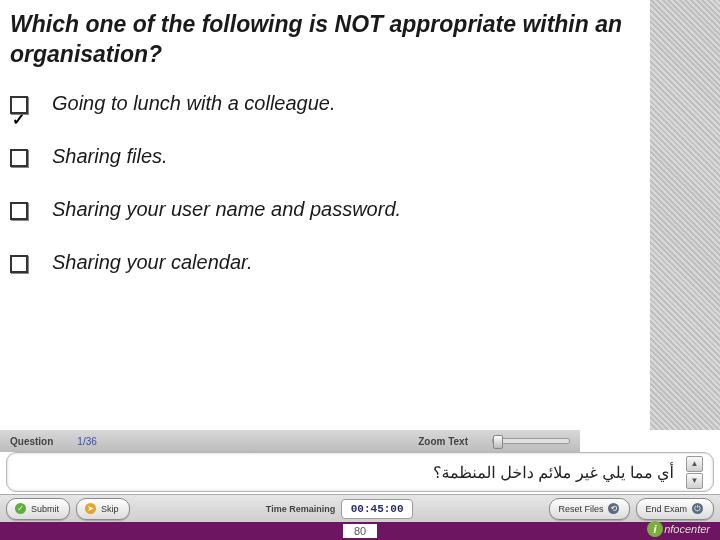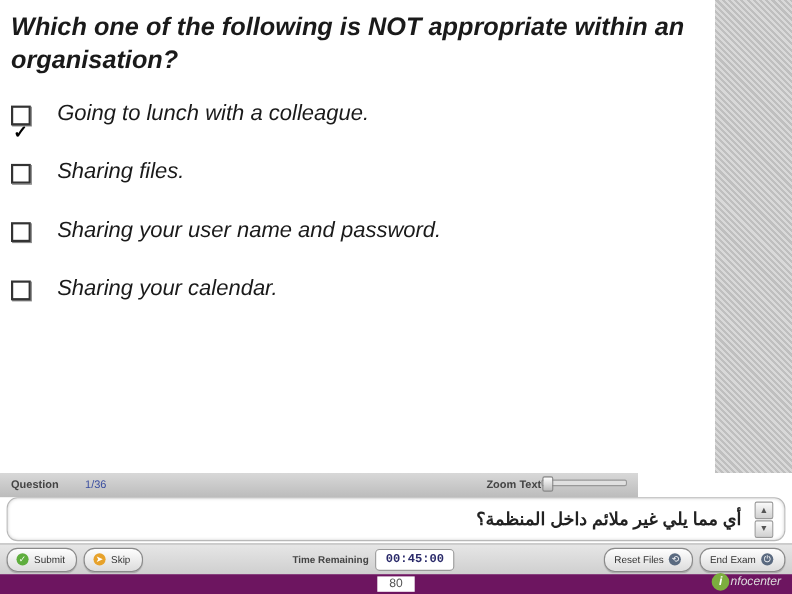--- a/index.html
+++ b/index.html
@@ -7,25 +7,25 @@
 .sidebar{position:absolute;top:0;right:0;width:70px;height:430px;background:repeating-linear-gradient(45deg,#bfbfbf 0,#bfbfbf 2px,#d9d9d9 2px,#d9d9d9 4px)}
 .content{position:absolute;top:0;left:0;width:650px;height:430px;padding:10px 14px 0 10px;box-sizing:border-box}
 .qtext{font-style:italic;font-weight:bold;font-size:23px;color:#1a1a1a;line-height:1.3;margin:0 0 22px 0}
 .opt{display:flex;align-items:flex-start;margin:0 0 30px 0}
 .optbox{width:14px;height:14px;border:2px solid #333;margin:4px 24px 0 0;flex:none;box-shadow:1px 1px 0 #888}
 .optlabel{font-style:italic;font-size:20px;color:#1a1a1a}
 .checkmark{position:absolute;left:12px;top:110px;font-size:16px;color:#000;font-weight:bold}
 .meta{position:absolute;top:430px;left:0;width:580px;height:22px;background:linear-gradient(#d8d8d8,#bcbcbc);font-size:10px;color:#333;display:flex;align-items:center;padding:0 10px;box-sizing:border-box}
 .meta .mlabel{font-weight:bold;color:#444}
 .meta .mval{margin-left:24px;color:#3b4fa0;font-weight:normal}
-.zoomwrap{margin-left:auto;display:flex;align-items:flex-start;gap:0}
+.zoomwrap{margin-left:auto;display:flex;align-items:center;gap:24px}
 .zoomtrack{width:76px;height:4px;background:#e0e0e0;border:1px solid #999;border-radius:2px;position:relative}
 .zoomthumb{position:absolute;top:-4px;left:0;width:8px;height:12px;background:linear-gradient(#fff,#bbb);border:1px solid #888;border-radius:2px}
 .arabicbox{position:absolute;top:452px;left:6px;width:708px;height:40px;background:#fff;border:1px solid #b8b8b8;border-radius:10px;display:flex;align-items:center;justify-content:flex-end;padding:0 10px 0 14px;box-sizing:border-box;box-shadow:inset 0 0 3px #ccc}
-.arabictext{direction:rtl;font-size:16px;font-weight:bold;color:#222;margin-right:12px}
+.arabictext{direction:rtl;font-size:16px;font-weight:normal;color:#222;margin-right:12px}
 .scrollctl{display:flex;flex-direction:column;gap:1px}
 .scrollbtn{width:15px;height:14px;background:linear-gradient(#fafafa,#d0d0d0);border:1px solid #999;border-radius:2px;font-size:8px;color:#555;display:flex;align-items:center;justify-content:center}
 .toolbar{position:absolute;top:494px;left:0;width:720px;height:28px;background:linear-gradient(#e6e6e6,#cfcfcf);border-top:1px solid #aaa;display:flex;align-items:center;padding:0 6px;box-sizing:border-box;gap:6px}
 .btn{height:20px;border:1px solid #8a8a8a;border-radius:10px;background:linear-gradient(#fefefe,#dcdcdc);font-size:9px;color:#333;display:inline-flex;align-items:center;padding:0 10px 0 8px;gap:5px;box-shadow:0 1px 1px rgba(0,0,0,.2)}
 .ico{width:11px;height:11px;border-radius:50%;display:inline-flex;align-items:center;justify-content:center;font-size:8px;color:#fff}
 .ico.green{background:#5fae3e}
 .ico.orange{background:#e7a22b}
 .ico.dark{background:#5a6a80}
 .timelabel{font-size:9px;font-weight:bold;color:#444;margin-left:auto}
 .timebox{min-width:70px;height:18px;background:#fff;border:1px solid #9a9a9a;border-radius:4px;font-size:11px;color:#2a2a6a;font-weight:bold;display:flex;align-items:center;justify-content:center;font-family:'Courier New',monospace}

